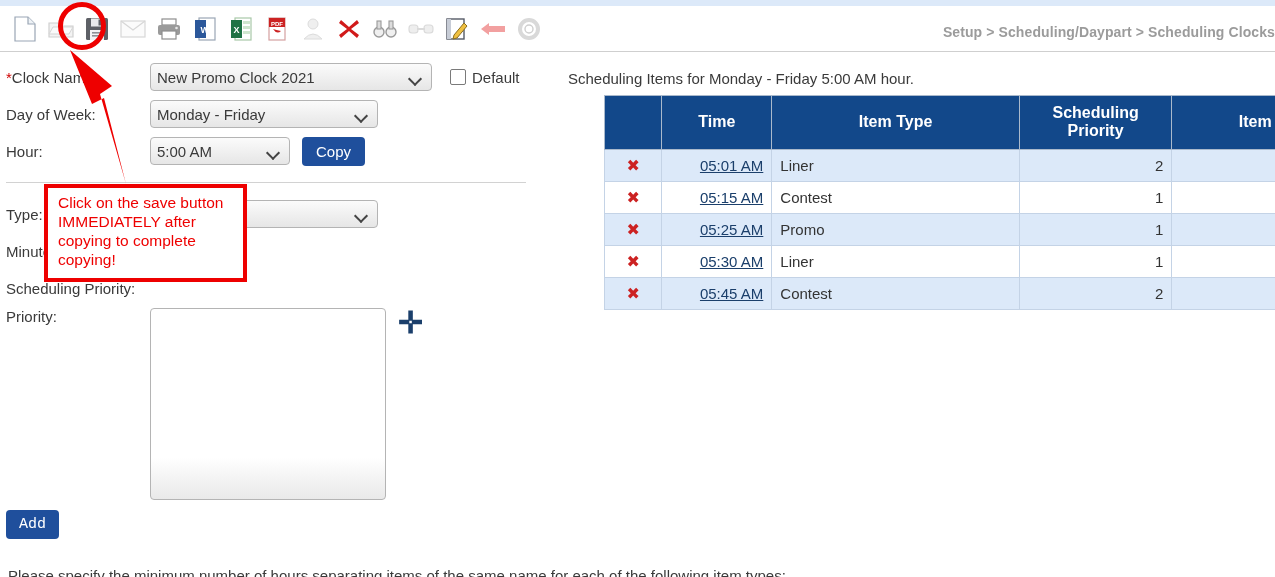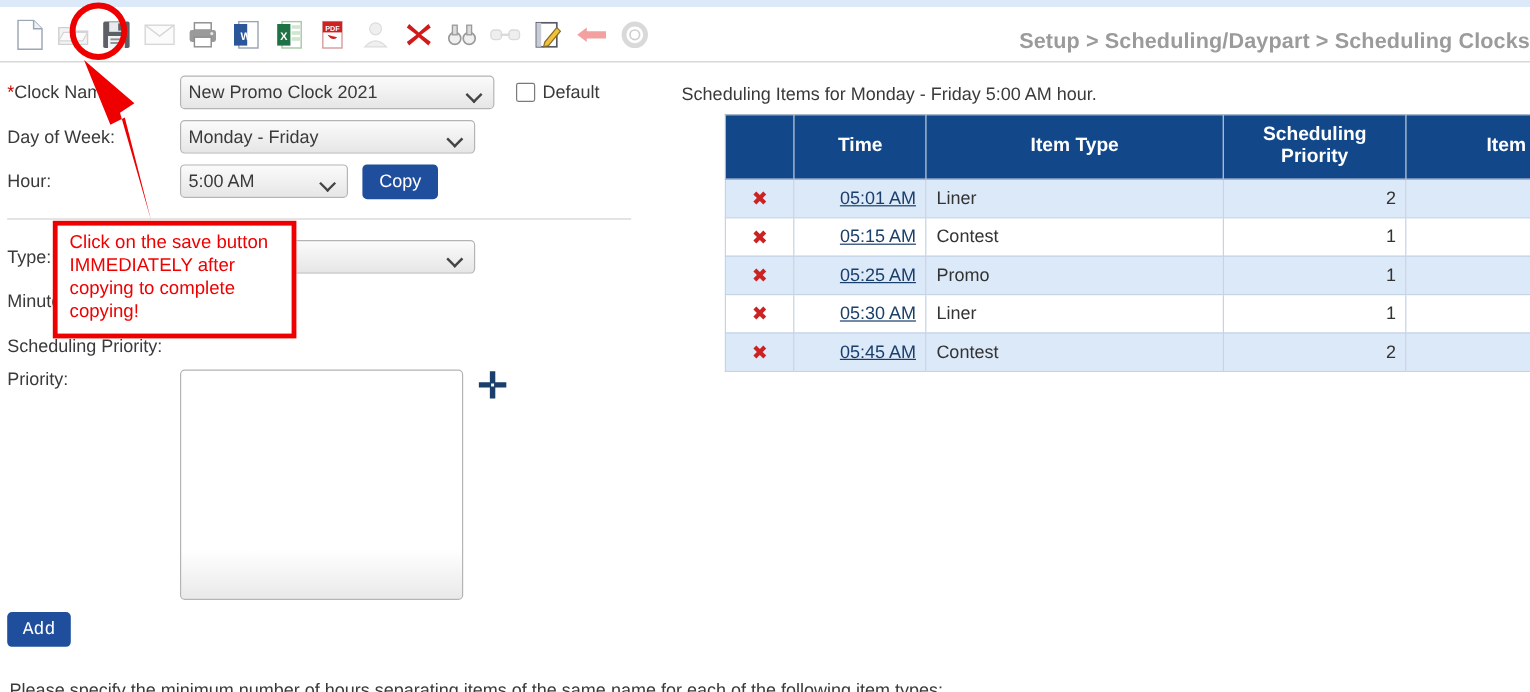--- a/index.html
+++ b/index.html
@@ -48,21 +48,21 @@
     justify-content: center;
     position: relative;
     flex: none;
   }
   .tb-icon svg { display: block; }
 
   .breadcrumb {
     position: absolute;
     right: 0px;
     top: 18px;
-    font-size: 18px;
+    font-size: 14px;
     font-weight: bold;
     color: #9b9b9b;
     letter-spacing: 0.1px;
     white-space: nowrap;
   }
 
   
   .form-area {
     position: absolute;
     top: 60px;
@@ -104,22 +104,22 @@
     content: "";
     position: absolute;
     right: 12px;
     top: 11px;
     width: 8px; height: 8px;
     border-right: 2px solid #444;
     border-bottom: 2px solid #444;
     transform: rotate(45deg);
     pointer-events: none;
   }
-  .sel-wide { width: 262px; }
-  .sel-mid  { width: 246px; }
+  .sel-wide { width: 282px; }
+  .sel-mid  { width: 228px; }
   .sel-small{ width: 140px; }
 
   .chkwrap {
     display: flex;
     align-items: center;
     margin-left: 18px;
     font-size: 15px;
     color: #3a3a3a;
   }
   .chkbox {

